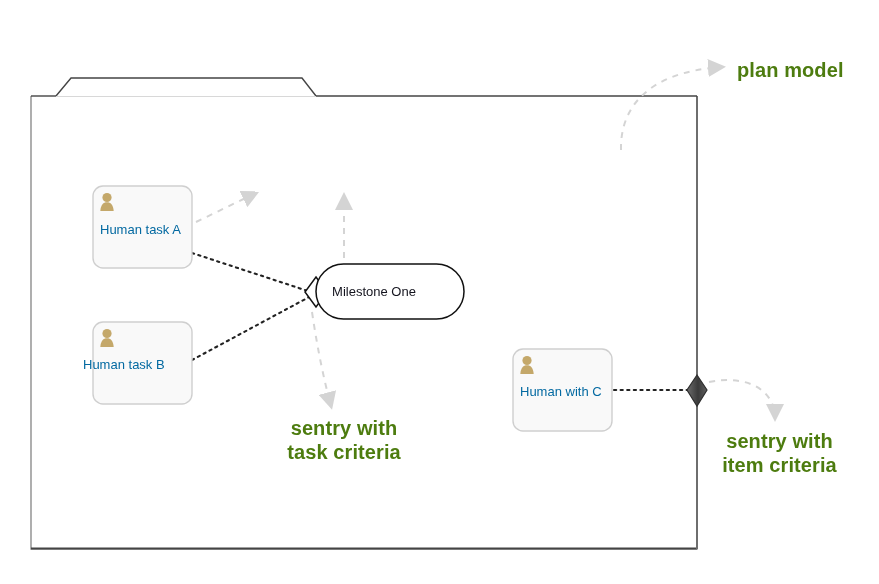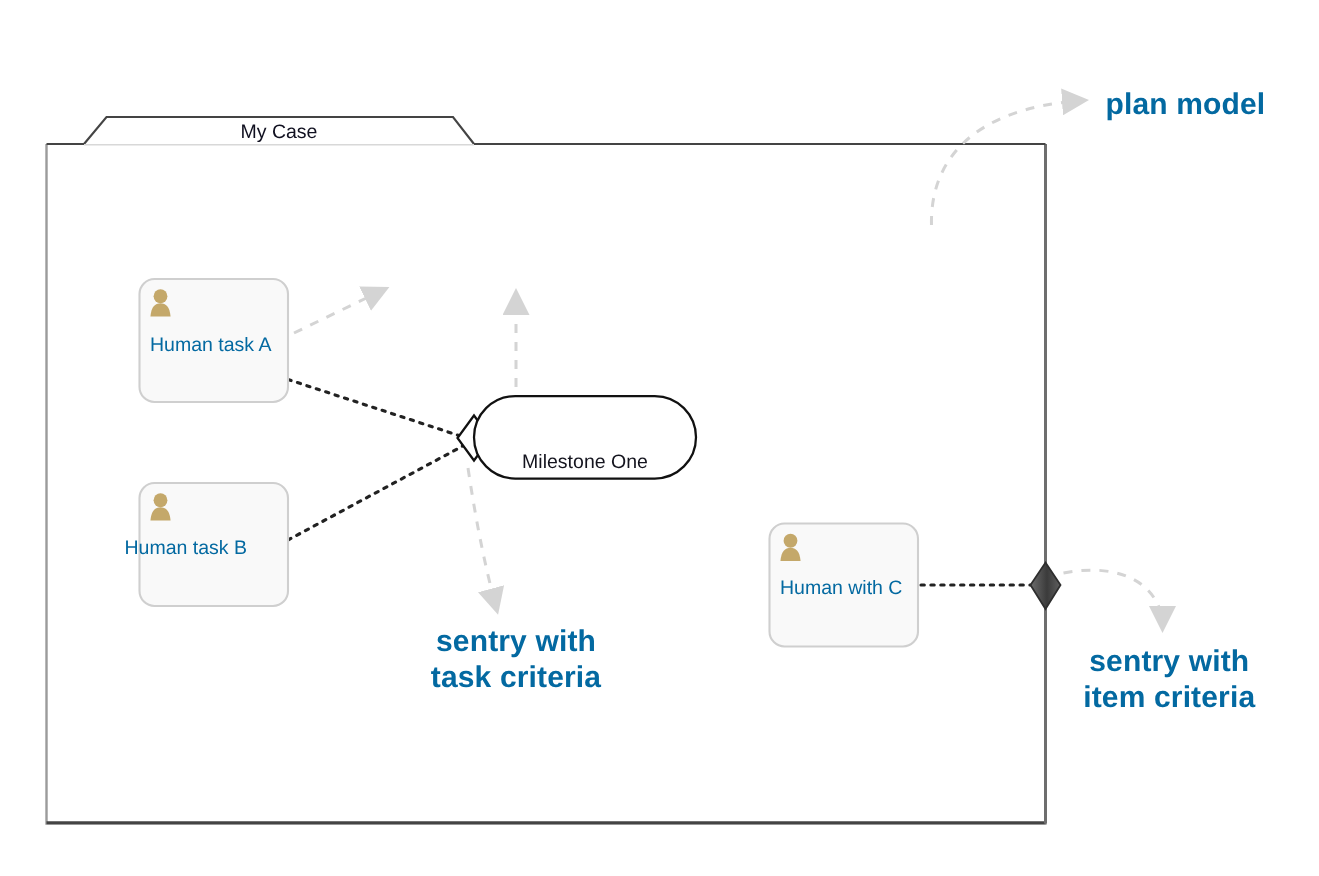--- a/index.html
+++ b/index.html
@@ -49,21 +49,21 @@
   .milestone-label {
     font-size: 13px;
     color: #14141e;
     text-align: center;
   }
   .annotation {
     position: absolute;
     font-family: "Liberation Sans", sans-serif;
     font-size: 20px;
     font-weight: bold;
-    color: #0369a1;
+    color: #4d7c0f;
     line-height: 1.22;
     white-space: nowrap;
     letter-spacing: 0.1px;
   }
   .annotation.center {
     text-align: center;
   }
 </style>
 </head>
 <body>
@@ -143,29 +143,28 @@
 
     <g>
       <rect x="513" y="349" width="99" height="82" rx="10" ry="10" fill="#f9f9f9" stroke="#cfcfcf" stroke-width="1.4"></rect>
       <g transform="translate(520,355)">
         <circle cx="7" cy="5.5" r="4.6" fill="#c4a86a"></circle>
         <path d="M0.3,19 C0.8,12.6 3.4,10.2 7,10.2 C10.6,10.2 13.2,12.6 13.7,19 z" fill="#c4a86a"></path>
       </g>
     </g>
   </svg>
 
-  <div class="shape-label case-title" style="left:56px; top:80px; width:260px;">My Case</div>
 
   <div class="shape-label task-label" style="left:100px; top:222px;">Human task A</div>
 
   <div class="shape-label task-label" style="left:83px; top:357px;">Human task B</div>
 
   <div class="shape-label task-label" style="left:520px; top:384px;">Human with C</div>
 
-  <div class="shape-label milestone-label" style="left:316px; top:284px; width:148px;margin-top:16px;">Milestone One</div>
+  <div class="shape-label milestone-label" style="left:300px; top:284px; width:148px;">Milestone One</div>
 
   <div class="annotation" style="left:737px; top:58px;">plan model</div>
 
 
   <div class="annotation center" style="left:270px; top:416px; width:148px;">
     <div>sentry with</div>
     <div>task criteria</div>
   </div>
 
   <div class="annotation center" style="left:713px; top:429px; width:133px;">

